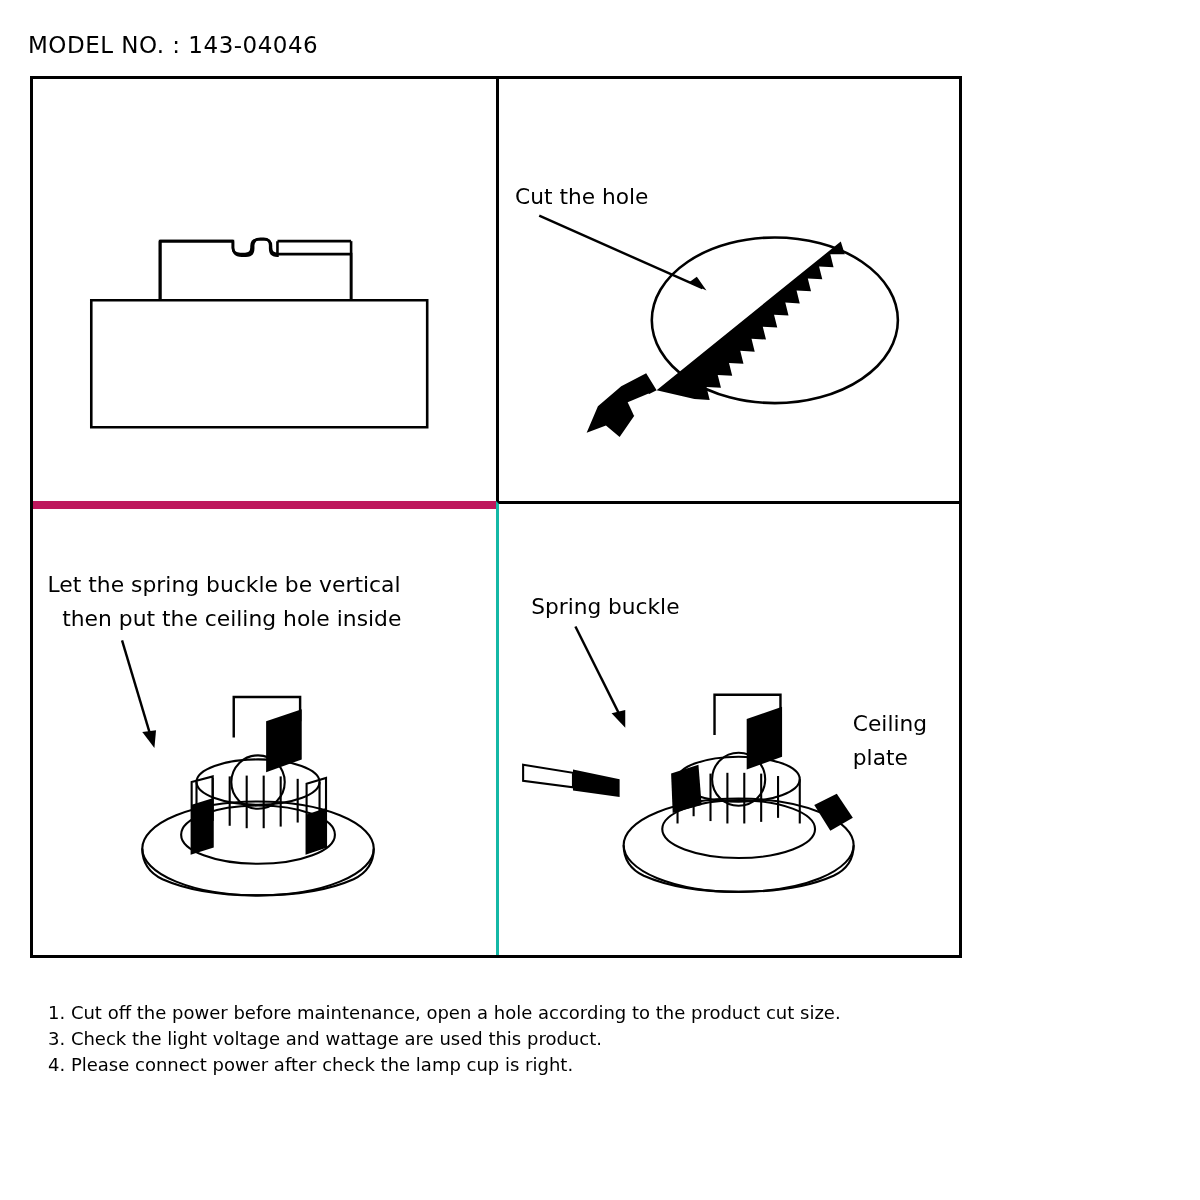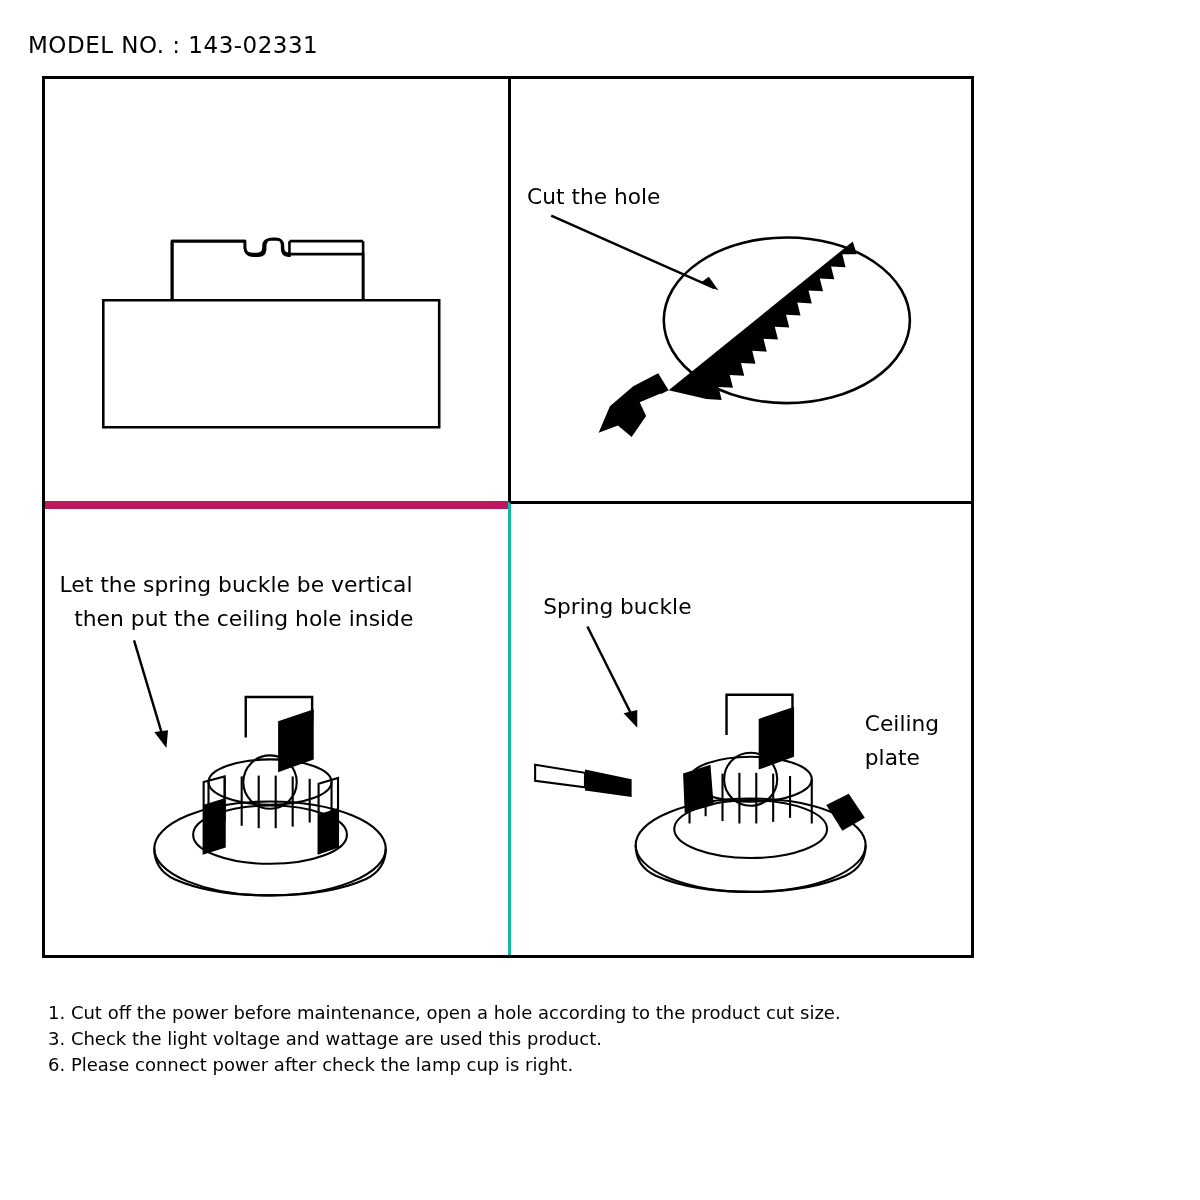--- a/index.html
+++ b/index.html
@@ -25,21 +25,20 @@
     white-space: nowrap;
   }
   .grid {
     position: absolute;
     left: 30px;
     top: 76px;
     width: 932px;
     height: 882px;
     border: 3px solid #000;
     box-sizing: border-box;
-    margin-left: 12px;
   }
   .cell {
     position: absolute;
     box-sizing: border-box;
     overflow: hidden;
   }
   .cell-tl { left: 0; top: 0; width: 50%; height: 48.2%; }
   .cell-tr { left: 50%; top: 0; width: 50%; height: 48.2%; border-left: 3px solid #000; }
   .cell-bl { left: 0; top: 48.2%; width: 50%; height: 51.8%; border-top: 8px solid #be185d; }
   .cell-br { left: 50%; top: 48.2%; width: 50%; height: 51.8%; border-top: 3px solid #000; border-left: 3px solid #14b8a6; }
@@ -59,21 +58,21 @@
     width: 1130px;
     font-size: 18px;
     line-height: 1.45;
     font-family: "DejaVu Sans", sans-serif;
   }
   .notes div { white-space: nowrap; }
 </style>
 </head>
 <body>
 
-<div class="model-no">MODEL NO. : 143-02331</div>
+<div class="model-no">MODEL NO. : 143-04046</div>
 
 <div class="grid">
 
   <div class="cell cell-tl">
     <svg viewBox="0 0 572 425" preserveAspectRatio="xMidYMid meet">
       <g fill="none" stroke="#000" stroke-width="3.2" stroke-linejoin="miter" stroke-linecap="butt">
 
         <path d="M157 225 L157 152 L247 152 L247 160 Q247 168 256 168 L262 168 Q270 168 270 160 L270 158 Q270 150 278 150 L286 150 Q294 150 294 158 L294 160 Q294 168 302 168 L393 168 L393 225"></path>
 
         <path d="M157 152 L157 225"></path>
@@ -200,14 +199,14 @@
         <polygon points="92,278 150,290 150,312 92,304" fill="#000"></polygon>
       </g>
     </svg>
   </div>
 
 </div>
 
 <div class="notes">
   <div>1. Cut off the power before maintenance, open a hole according to the product cut size.</div>
   <div>3. Check the light voltage and wattage are used this product.</div>
-  <div>6. Please connect power after check the lamp cup is right.</div>
+  <div>4. Please connect power after check the lamp cup is right.</div>
 </div>
 
 </body></html>

